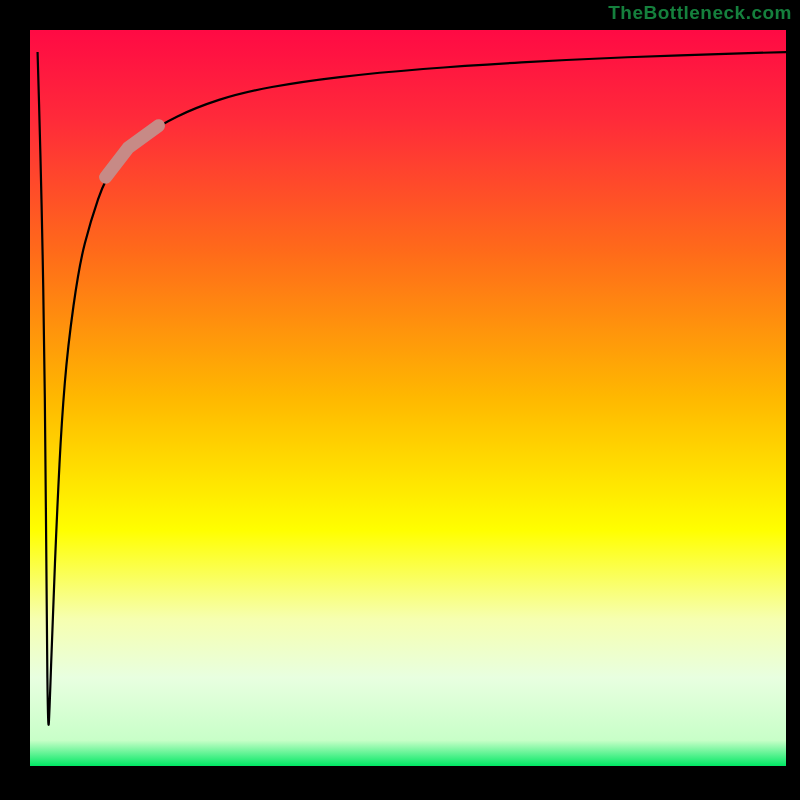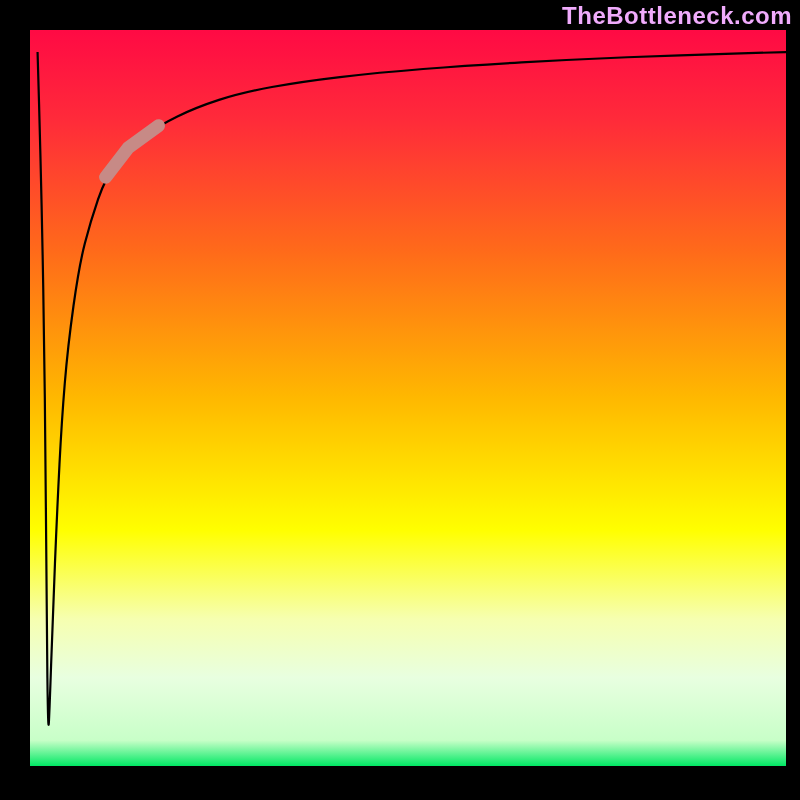--- a/index.html
+++ b/index.html
@@ -13,22 +13,22 @@
   }
   .frame {
     position: relative;
     width: 800px;
     height: 800px;
   }
   .watermark {
     position: absolute;
     top: 2px;
     right: 8px;
-    color: #f0abfc;
-    font-size: 24px;
+    color: #15803d;
+    font-size: 19px;
     font-weight: bold;
     letter-spacing: 0.5px;
     z-index: 5;
   }
   .plot-area {
     position: absolute;
     left: 30px;
     top: 30px;
     width: 756px;
     height: 736px;

